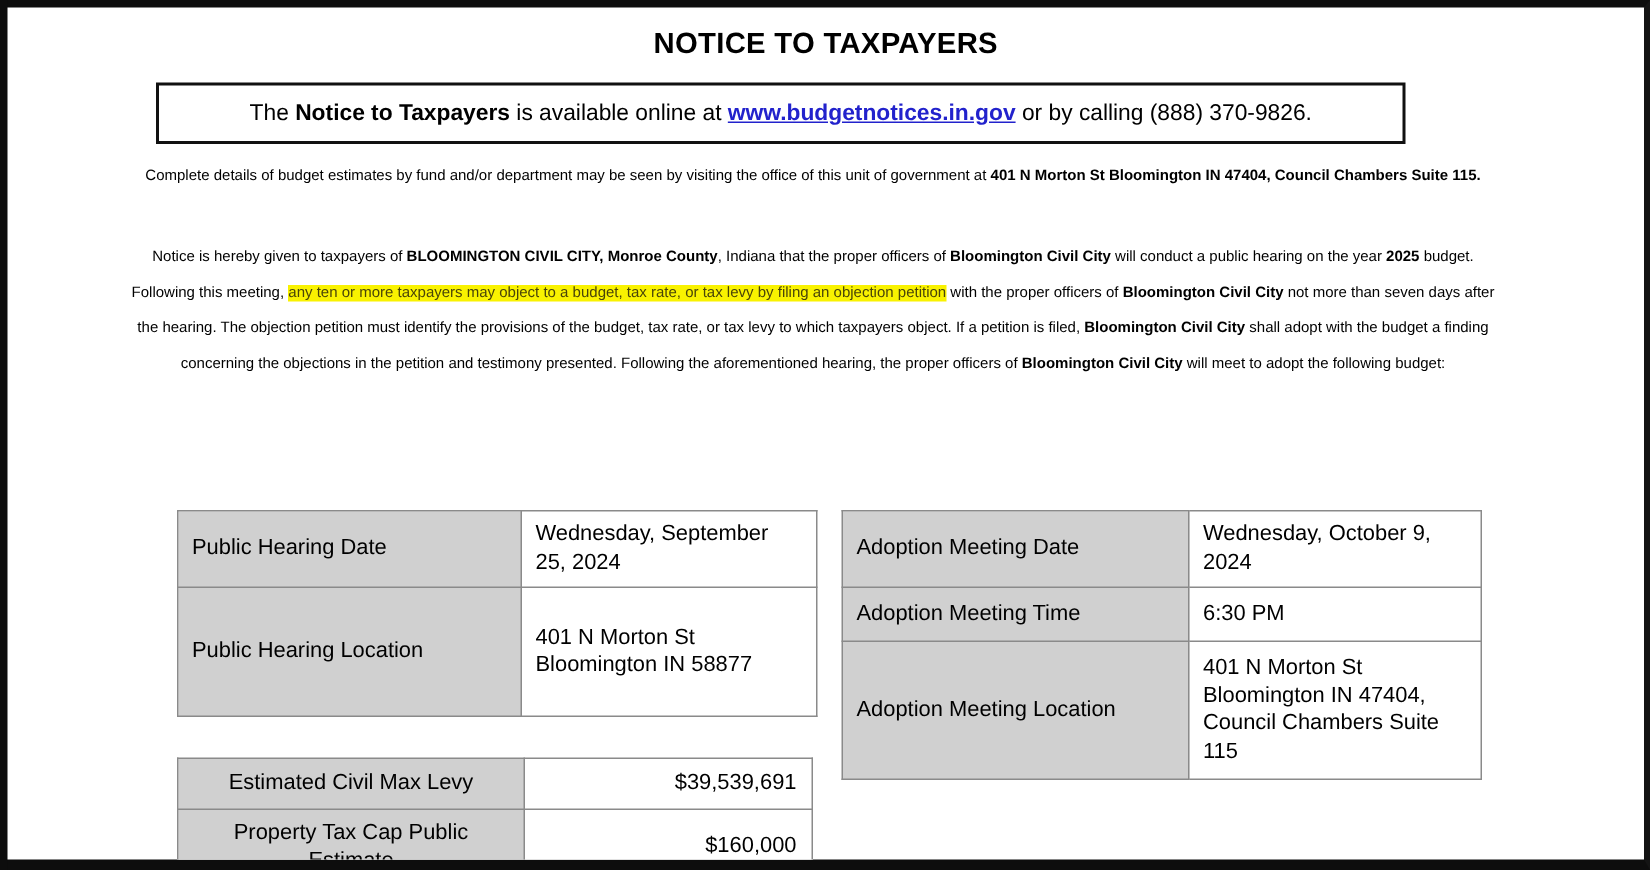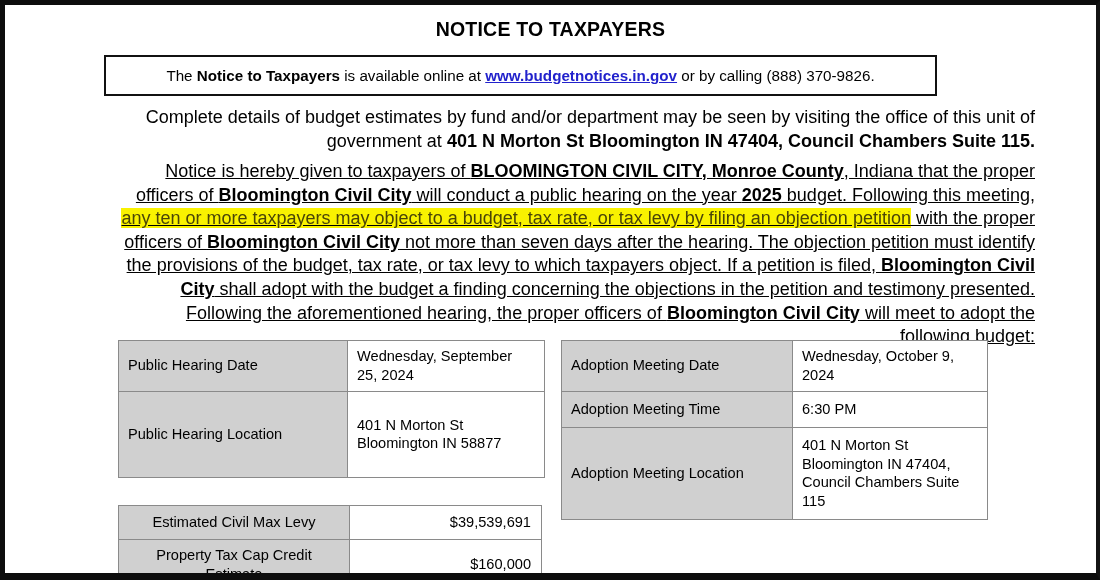--- a/index.html
+++ b/index.html
@@ -67,28 +67,27 @@
     font-weight: bold;
     text-decoration: underline;
     cursor: pointer;
   }
 
   
   .para {
     position: absolute;
     left: 78px;
     width: 918px;
-    font-size: 18px;
+    font-size: 10px;
     line-height: 23.6px;
-    text-align: right;
-    margin-left: 34px;
+    text-align: center;
   }
   .para b { font-weight: bold; }
   #para-details { top: 101px; }
-  #para-notice  { top: 155px; text-decoration: underline; }
+  #para-notice  { top: 155px; }
   .hl {
     background: #f9f200;
     color: #4a4508;
   }
 
   
   .tbl {
     position: absolute;
     border-collapse: collapse;
     table-layout: fixed;
@@ -193,21 +192,21 @@
   </table>
 
   <table class="tbl" id="table-levy">
     <tbody>
       <tr class="r1">
         <td class="lbl">Estimated Civil Max Levy</td>
         <td class="val num">$39,539,691</td>
       </tr>
       <tr class="r2">
         <td class="lbl">
-          <span class="cell-line">Property Tax Cap Credit</span>
+          <span class="cell-line">Property Tax Cap Public</span>
           <span class="cell-line">Estimate</span>
         </td>
         <td class="val num">$160,000</td>
       </tr>
     </tbody>
   </table>
 
 </div>
 </div>
 

